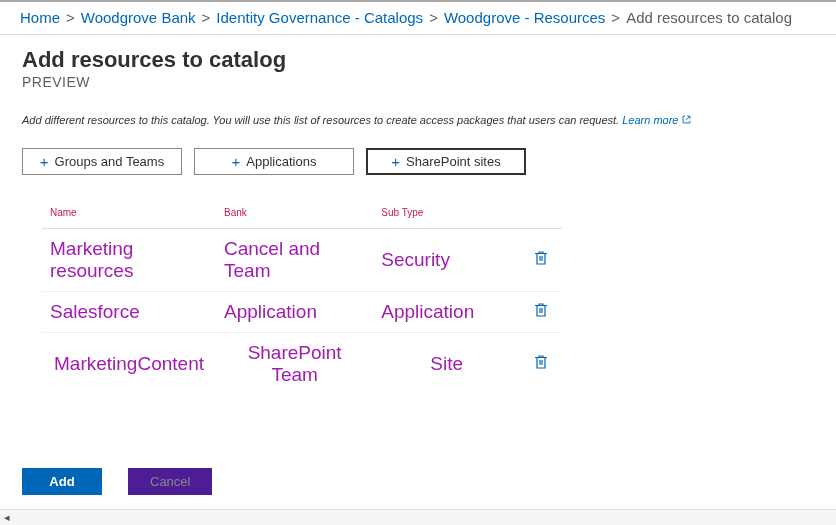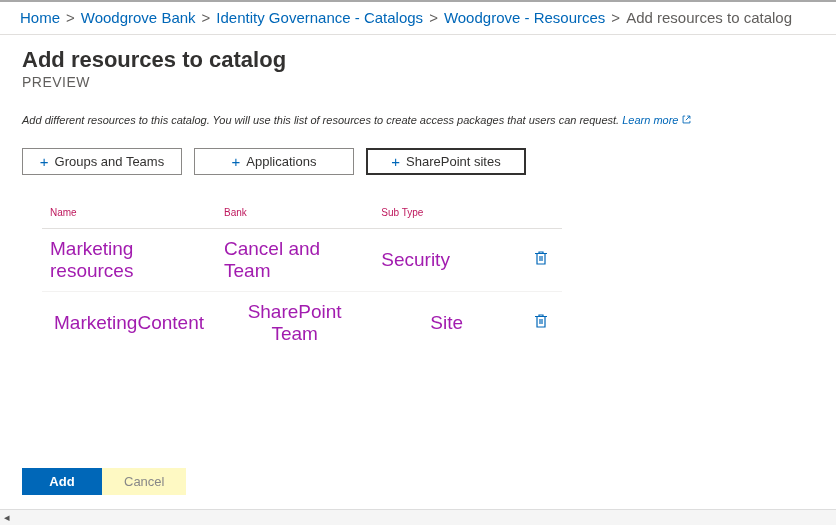--- a/index.html
+++ b/index.html
@@ -59,30 +59,31 @@
     .col-action { width: 40px; text-align: center; }
     .trash {
       width: 14px; height: 16px; display: inline-block; cursor: pointer;
       color: #0067b8;
     }
     .footer {
       position: absolute;
       bottom: 30px;
       left: 22px;
       display: flex;
+      gap: 26px;
     }
     .footer button {
       min-width: 80px;
       padding: 6px 22px;
       font-size: 13px;
       border: none;
       cursor: pointer;
     }
     .btn-primary { background: #0067b8; color: #ffffff; font-weight: 600; }
-    .btn-secondary { background: #fef9c3; color: #888; }
+    .btn-secondary { background: #4c1d95; color: #888; }
     .scroll-hint {
       position: absolute;
       bottom: 0;
       left: 0;
       right: 0;
       height: 16px;
       border-top: 1px solid #ddd;
       background: #f5f5f5;
       display: flex;
       align-items: center;
@@ -151,20 +152,32 @@
         <td>Security</td>
         <td class="col-action">
           <span class="trash">
             <svg viewBox="0 0 14 16" width="14" height="16" fill="none" stroke="currentColor" stroke-width="1.2">
                 <path d="M1 3.5h12M5 3V2h4v1M3 3.5V14h8V3.5M6 6v5M8 6v5"></path>
               </svg>
           </span>
         </td>
       </tr>
       <tr>
+        <td>Salesforce</td>
+        <td>Application</td>
+        <td>Application</td>
+        <td class="col-action">
+          <span class="trash">
+            <svg viewBox="0 0 14 16" width="14" height="16" fill="none" stroke="currentColor" stroke-width="1.2">
+                <path d="M1 3.5h12M5 3V2h4v1M3 3.5V14h8V3.5M6 6v5M8 6v5"></path>
+              </svg>
+          </span>
+        </td>
+      </tr>
+      <tr>
         <td>MarketingContent</td>
         <td>SharePoint Team</td>
         <td>Site</td>
         <td class="col-action">
           <span class="trash">
             <svg viewBox="0 0 14 16" width="14" height="16" fill="none" stroke="currentColor" stroke-width="1.2">
                 <path d="M1 3.5h12M5 3V2h4v1M3 3.5V14h8V3.5M6 6v5M8 6v5"></path>
               </svg>
           </span>
         </td>

